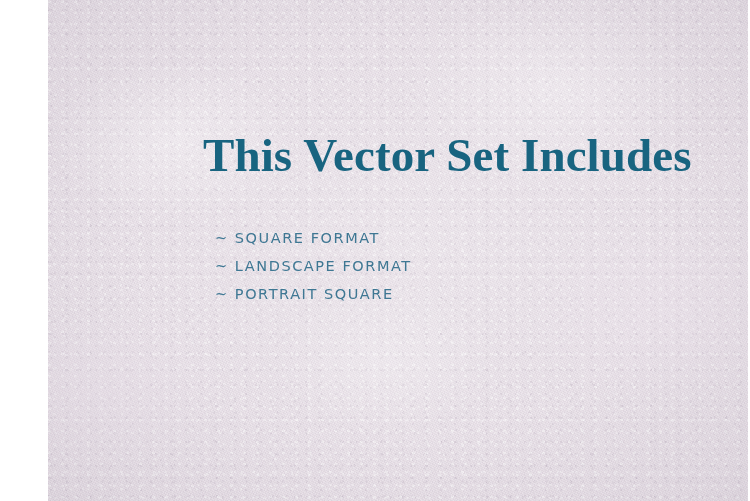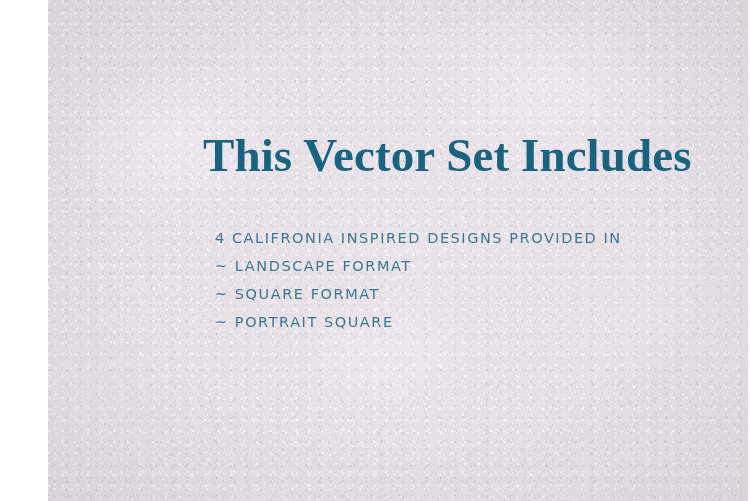--- a/index.html
+++ b/index.html
@@ -121,20 +121,19 @@
   <div class="tex tex-fiber"></div>
   <div class="tex tex-grain"></div>
   <div class="tex tex-mottle"></div>
   <div class="tex tex-vignette"></div>
 
   <div class="content">
 
     <div class="heading">This Vector Set Includes</div>
 
     <ul class="list">
-      <li class="list-item">4 CALIFRONIA INSPIRED DESIGNS PROVIDED IN</li>
+      <li class="list-item">~ SQUARE FORMAT</li>
       <li class="list-item">~ LANDSCAPE FORMAT</li>
-      <li class="list-item">~ SQUARE FORMAT</li>
       <li class="list-item">~ PORTRAIT SQUARE</li>
     </ul>
 
   </div>
 </div>
 
 </body></html>

